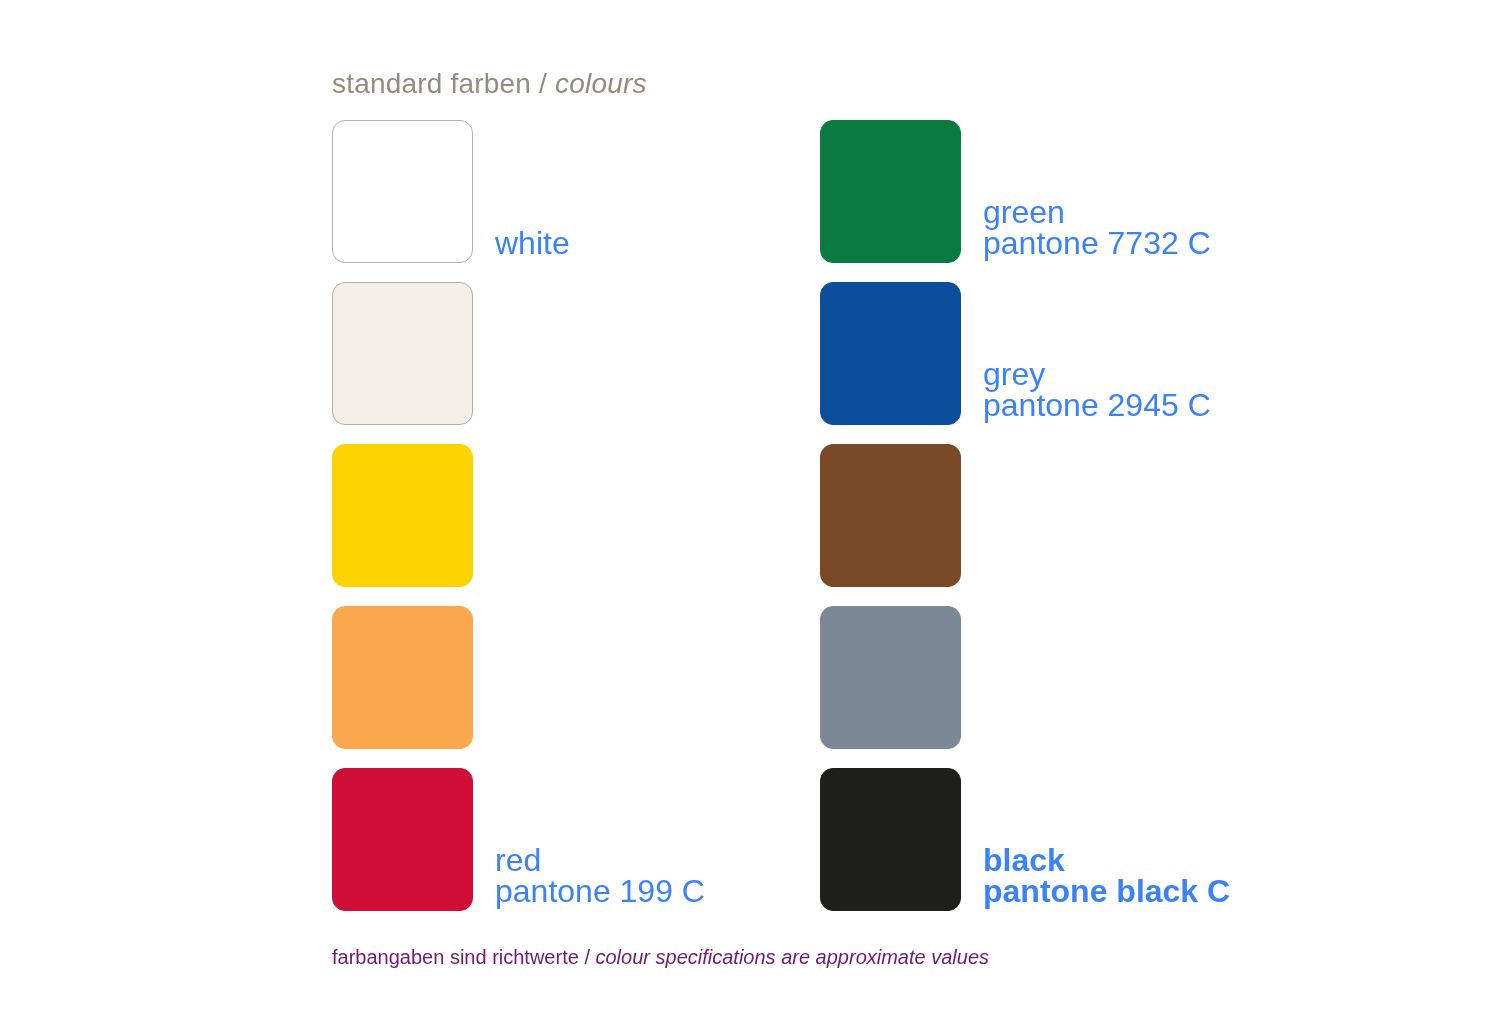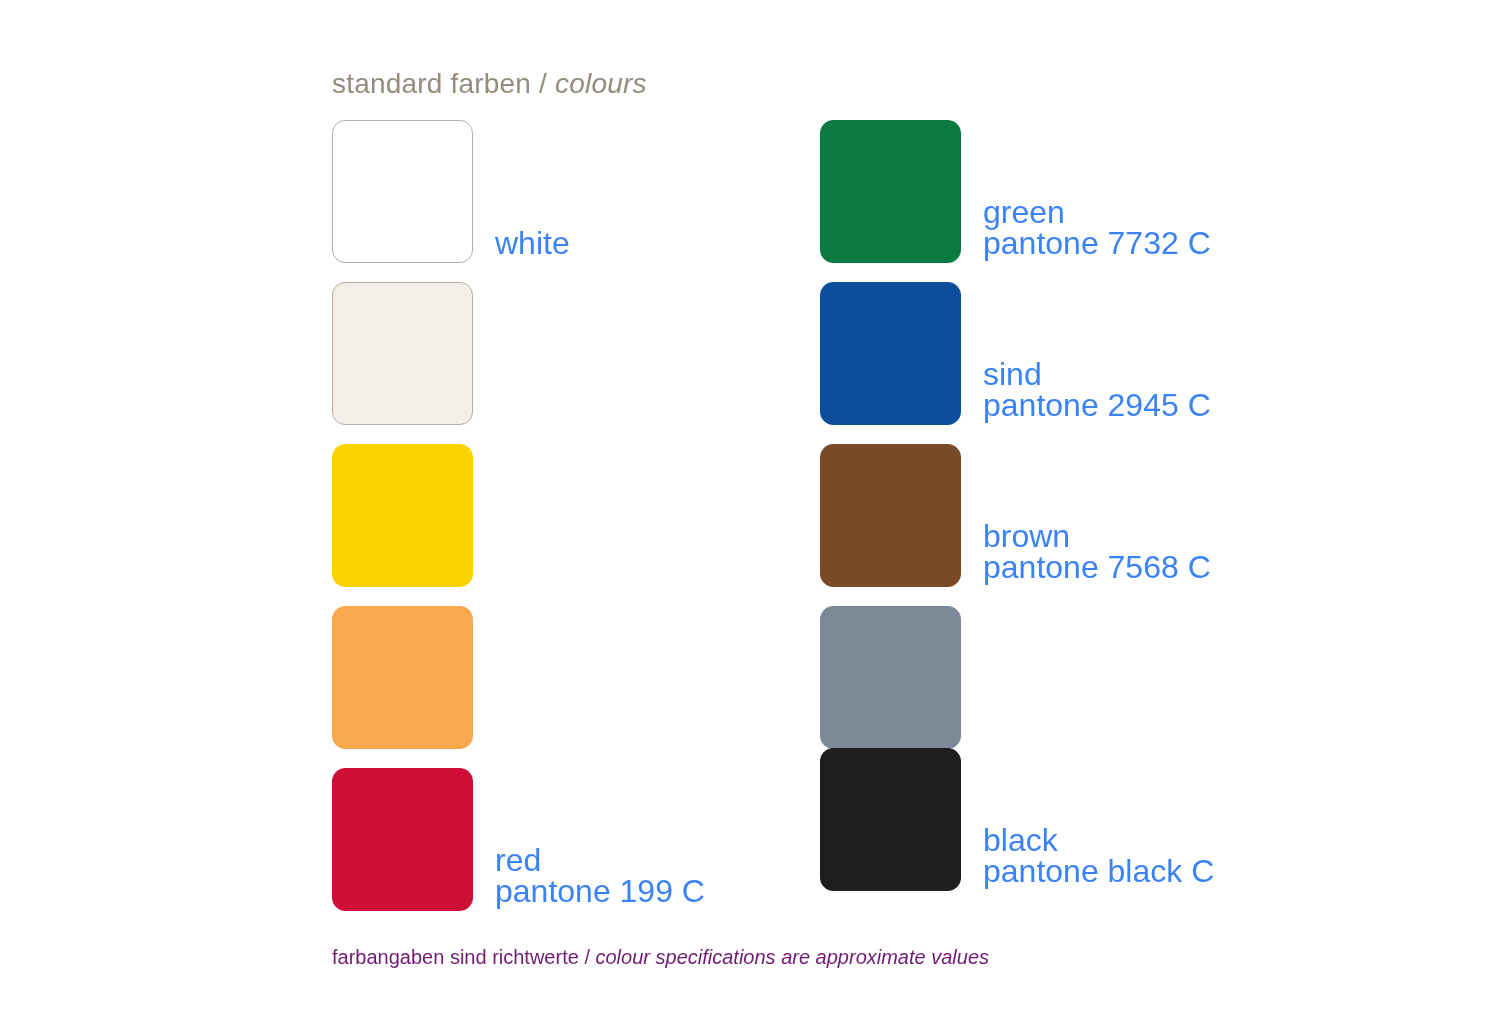--- a/index.html
+++ b/index.html
@@ -131,35 +131,31 @@
         <div class="row" style="top: 0px;">
           <div class="swatch" style="background: rgb(10, 122, 64); border: 1px solid rgb(10, 122, 64);"></div>
           <div class="labels">
             <div class="name">green</div>
             <div class="code">pantone 7732 C</div>
           </div>
         </div>
         <div class="row" style="top: 162px;">
           <div class="swatch" style="background: rgb(11, 78, 155); border: 1px solid rgb(11, 78, 155);"></div>
           <div class="labels">
-            <div class="name">sind</div>
+            <div class="name">grey</div>
             <div class="code">pantone 2945 C</div>
           </div>
         </div>
         <div class="row" style="top: 324px;">
           <div class="swatch" style="background: rgb(122, 74, 38); border: 1px solid rgb(122, 74, 38);"></div>
-          <div class="labels">
-            <div class="name">brown</div>
-            <div class="code">pantone 7568 C</div>
-          </div>
         </div>
         <div class="row" style="top: 486px;">
           <div class="swatch" style="background: rgb(125, 136, 150); border: 1px solid rgb(125, 136, 150);"></div>
         </div>
-        <div class="row" style="top: 628px;">
+        <div class="row" style="top: 648px; font-weight: bold;">
           <div class="swatch" style="background: rgb(30, 30, 28); border: 1px solid rgb(30, 30, 28);"></div>
           <div class="labels">
             <div class="name">black</div>
             <div class="code">pantone black C</div>
           </div>
         </div>
       </div>
   </div>
 
   <div class="footer">

